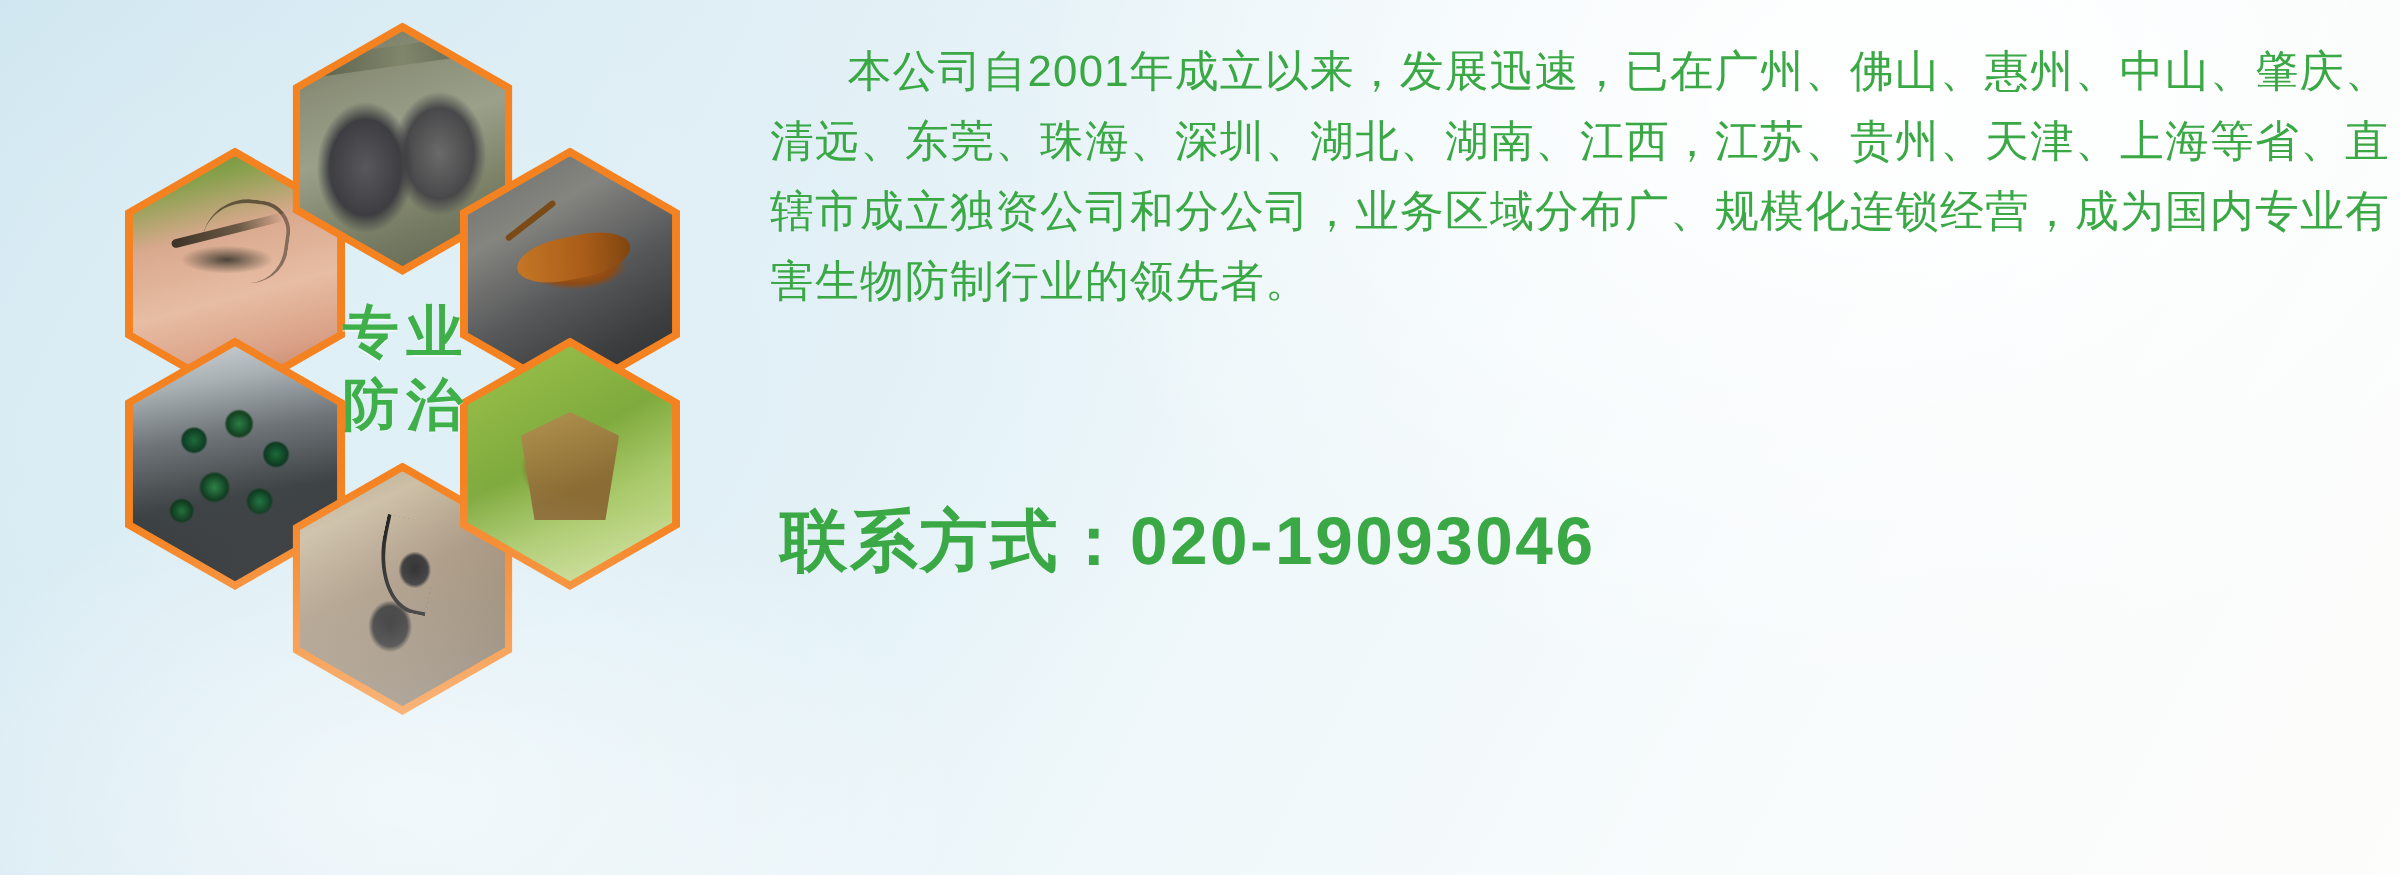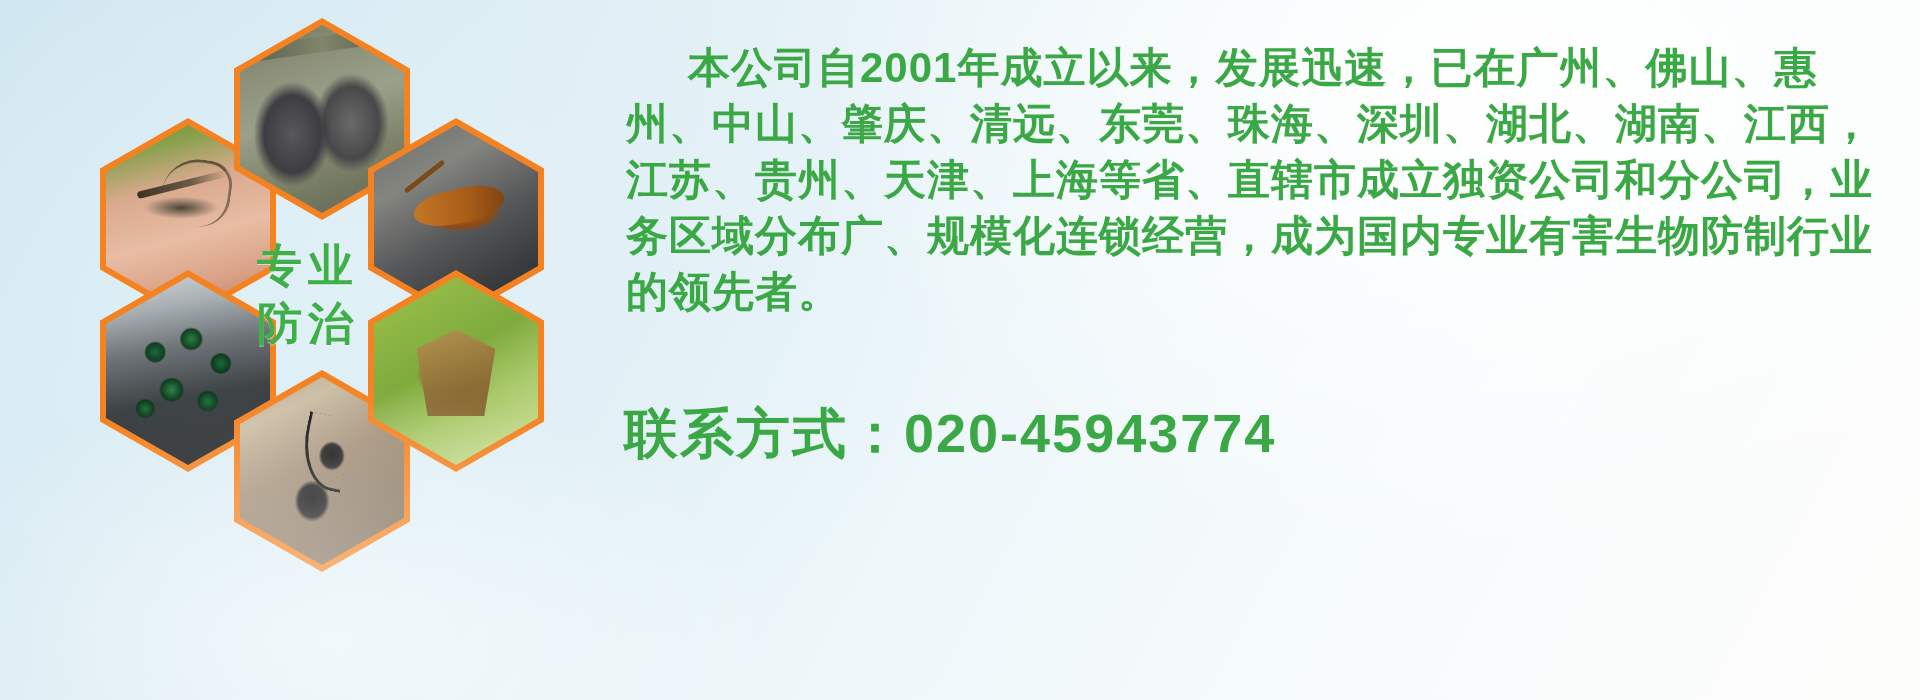--- a/index.html
+++ b/index.html
@@ -188,26 +188,26 @@
 
   
   .copy {
     position: absolute;
     left: 614px;
     top: 28px;
     width: 1300px;
   }
   .paragraph {
     color: #3aa845;
-    font-size: 42px;
-    font-weight: bold;
+    font-size: 35px;
+    font-weight: normal;
     line-height: 56px;
     letter-spacing: 1px;
     text-indent: 62px;
-    margin: 12px;
+    margin: 2px;
     white-space: normal;
   }
   .contact {
     position: absolute;
     left: 624px;
     top: 396px;
     width: 1290px;
   }
   .contact-line {
     color: #3aa845;
@@ -257,30 +257,30 @@
         <div class="ph-ant"></div>
       </div>
     </div>
 
     <div class="hex" style="left:268px; top:262px;">
       <div class="inner">
         <div class="ph-stinkbug"></div>
       </div>
     </div>
 
-    <div class="hex hex-center" style="left:120px; top:186px;">
+    <div class="hex hex-center" style="left:137px; top:186px;">
       <div class="center-label">
         <div>专业</div>
         <div>防治</div>
       </div>
     </div>
 
   </div>
 
   <div class="copy">
     <p class="paragraph">本公司自2001年成立以来，发展迅速，已在广州、佛山、惠州、中山、肇庆、清远、东莞、珠海、深圳、湖北、湖南、江西，江苏、贵州、天津、上海等省、直辖市成立独资公司和分公司，业务区域分布广、规模化连锁经营，成为国内专业有害生物防制行业的领先者。</p>
   </div>
 
   <div class="contact">
-    <div class="contact-line"><span>联系方式：</span><span>020-45943774</span></div>
+    <div class="contact-line"><span>联系方式：</span><span>020-19093046</span></div>
   </div>
 
 </div>
 
 </body></html>

